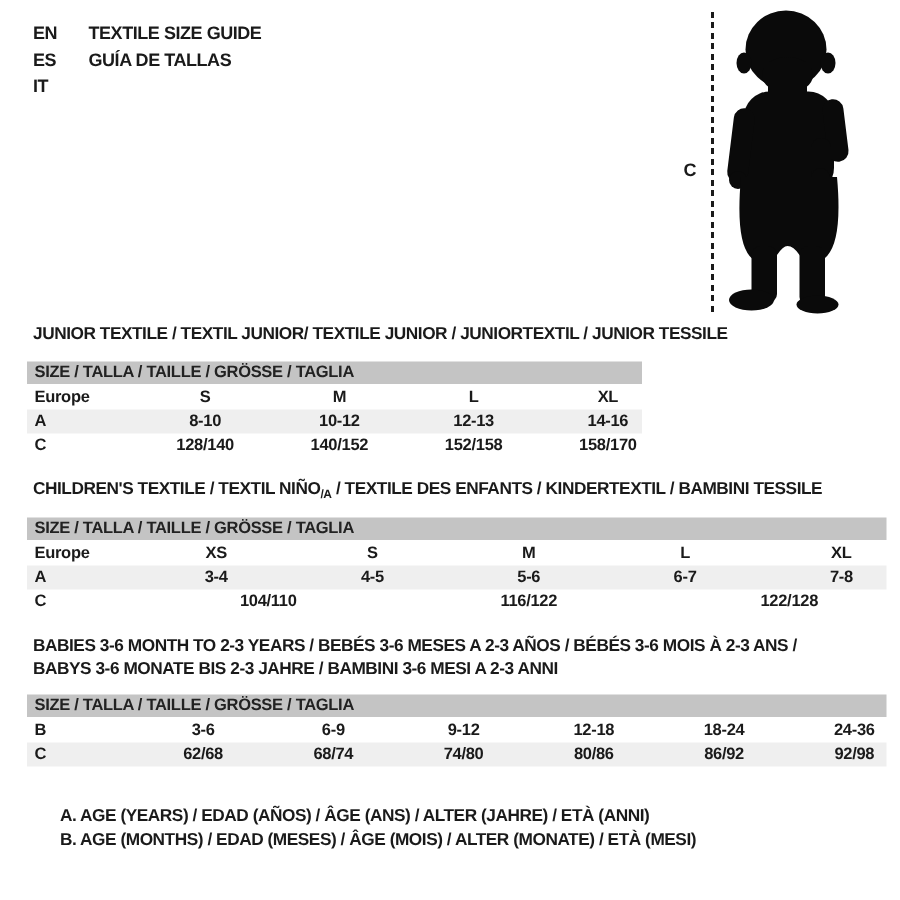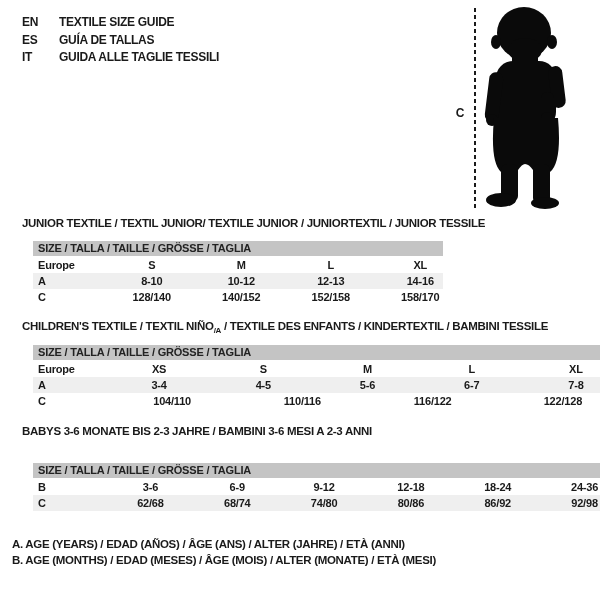--- a/index.html
+++ b/index.html
@@ -38,57 +38,56 @@
     white-space:nowrap;
   }
   #t1-title { top:216px;text-align:right; }
   #t2-title { top:319px;text-align:right; }
   #t3-title { top:424px; white-space:normal; width:560px; }
   .subscript { font-size:8px; vertical-align:sub; }
 
   
   .stable {
     position:absolute; left:18px;
-    font-size:11px; letter-spacing:-0.2px;margin-left:15px;
+    font-size:11px; letter-spacing:-0.2px;
   }
   #table-0 { top:241px; width:410px; }
   #table-1 { top:345px; width:573px; }
   #table-2 { top:463px; width:573px; }
   .size-bar {
     height:15px; line-height:15px; background:#c4c4c4;
     padding-left:5px; margin-bottom:1px; font-size:11px; color:#222;
   }
   .trow { display:flex; height:16px; line-height:16px;gap:44px; }
   .trow.stripe { background:#efefef; }
   .tlabel { flex:0 0 52px; width:52px; padding-left:5px; box-sizing:border-box; }
   .tcell { flex:1; text-align:center; }
 
   
   .legend {
-    position:absolute; left:12px; top:536px;
+    position:absolute; left:40px; top:536px;
     font-size:11.5px; line-height:16px; letter-spacing:-0.3px;
   }
 </style>
 </head>
 <body>
 
 <div class="canvas">
 
   <div class="lang-block">
     <div class="lang-row">
       <span class="lang-code">EN</span>
       <span class="lang-label">TEXTILE SIZE GUIDE</span>
     </div>
     <div class="lang-row">
       <span class="lang-code">ES</span>
       <span class="lang-label">GUÍA DE TALLAS</span>
     </div>
     <div class="lang-row">
       <span class="lang-code">IT</span>
-      <span class="lang-label">GUIDA ALLE TAGLIE TESSILI</span>
     </div>
   </div>
 
   <div class="figure-line"></div>
   <div class="figure-label">C</div>
   <svg class="baby-svg" width="92" height="204" viewBox="0 0 92 204" aria-hidden="true">
     <g fill="#0a0a0a">
       <ellipse cx="40" cy="27" rx="27" ry="26"></ellipse>
       <ellipse cx="12" cy="36" rx="5" ry="7"></ellipse>
       <ellipse cx="68" cy="36" rx="5" ry="7"></ellipse>
@@ -149,27 +148,27 @@
         <div class="tlabel">A</div>
         <div class="tcell">3-4</div>
         <div class="tcell">4-5</div>
         <div class="tcell">5-6</div>
         <div class="tcell">6-7</div>
         <div class="tcell">7-8</div>
       </div>
       <div class="trow">
         <div class="tlabel">C</div>
         <div class="tcell">104/110</div>
-        <div class="tcell">110/116</div>
         <div class="tcell">116/122</div>
         <div class="tcell">122/128</div>
       </div>
     </div>
 
   <div class="sec-title" id="t3-title">
+    <div>BABIES 3-6 MONTH TO 2-3 YEARS / BEBÉS 3-6 MESES A 2-3 AÑOS / BÉBÉS 3-6 MOIS À 2-3 ANS /</div>
     <div>BABYS 3-6 MONATE BIS 2-3 JAHRE / BAMBINI 3-6 MESI A 2-3 ANNI</div>
   </div>
   <div class="stable" id="table-2">
       <div class="size-bar">SIZE / TALLA / TAILLE / GRÖSSE / TAGLIA</div>
       <div class="trow">
         <div class="tlabel">B</div>
         <div class="tcell">3-6</div>
         <div class="tcell">6-9</div>
         <div class="tcell">9-12</div>
         <div class="tcell">12-18</div>

